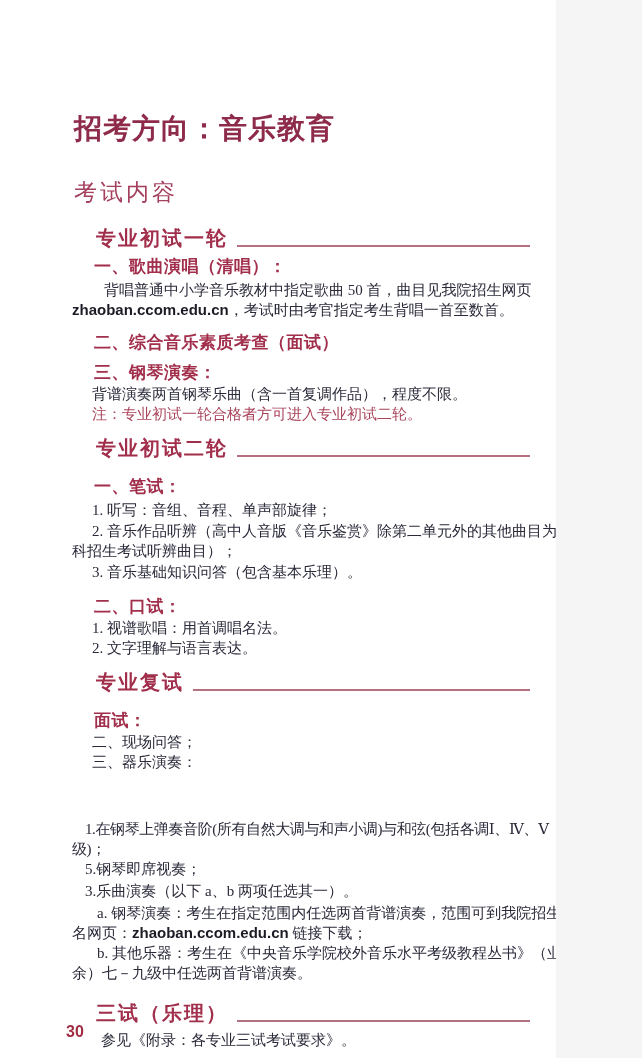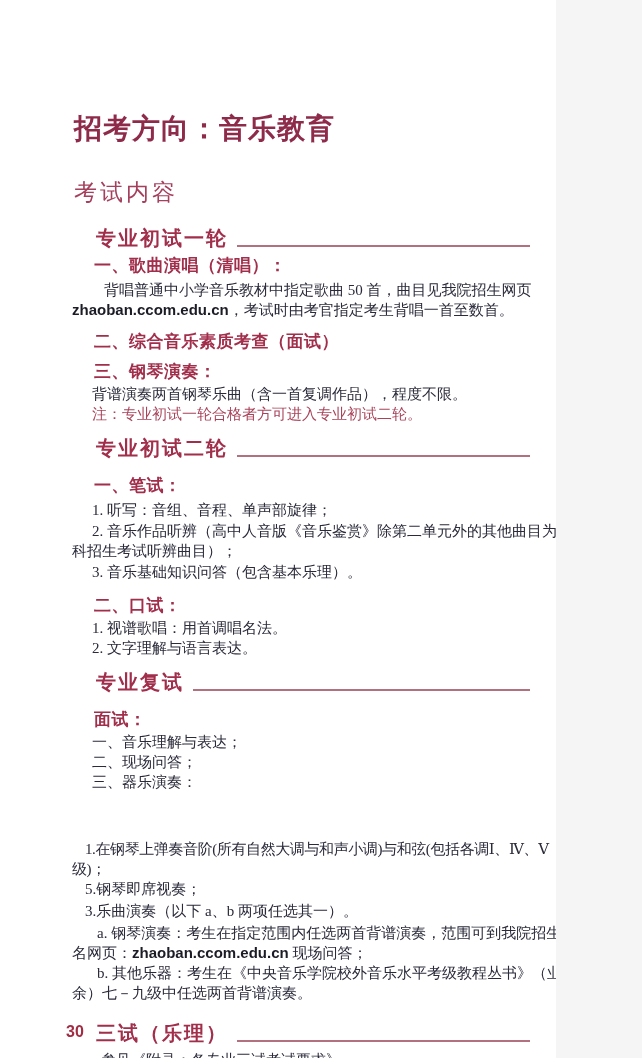--- a/index.html
+++ b/index.html
@@ -34,21 +34,21 @@
     font-family:"Liberation Sans","DejaVu Sans",sans-serif;
     font-weight:bold; font-size:20px; line-height:24px;
     color:var(--heading,#a12e4b); letter-spacing:2px; white-space:nowrap;
   }
   .ruled .rule {
     flex:1; height:0; border-bottom:2px solid var(--rule,#b3717f);
     margin:0 0 3px 9px;
   }
   .sub {
     margin:6px 0 0 22px;
-    font-family:Liberation Mono, monospace;
+    font-family:Liberation Sans, sans-serif;
     font-weight:bold; font-size:17px; line-height:22px;
     color:var(--heading,#a12e4b); letter-spacing:0.5px;
   }
   .body {
     margin:0; font-size:15px; line-height:20px;
     color:var(--body,#2a2a3a);
   }
   .indent2 { text-indent:32px; }
   .item    { text-indent:20px; }
   .item-sm { text-indent:13px; }
@@ -110,27 +110,26 @@
     <h3 class="sub mt14">二、口试：</h3>
     <p class="body item">1. 视谱歌唱：用首调唱名法。</p>
     <p class="body item">2. 文字理解与语言表达。</p>
 
     <div class="ruled mt12">
       <span class="txt">专业复试</span>
       <span class="rule"></span>
     </div>
 
     <h3 class="sub mt16">面试：</h3>
-    <p class="body item">一、音乐理解与表达；</p>
     <p class="body item">二、现场问答；</p>
     <p class="body item">三、器乐演奏：</p>
     <p class="body item-sm tight">1.在钢琴上弹奏音阶(所有自然大调与和声小调)与和弦(包括各调Ⅰ、Ⅳ、Ⅴ级)；</p>
     <p class="body item-sm">5.钢琴即席视奏；</p>
     <p class="body item-sm mt2">3.乐曲演奏（以下 a、b 两项任选其一）。</p>
-    <p class="body opt mt2"><span>a. 钢琴演奏：考生在指定范围内任选两首背谱演奏，范围可到我院招生报名网页：</span><span class="url">zhaoban.ccom.edu.cn</span><span> 现场问答；</span></p>
+    <p class="body opt mt2"><span>a. 钢琴演奏：考生在指定范围内任选两首背谱演奏，范围可到我院招生报名网页：</span><span class="url">zhaoban.ccom.edu.cn</span><span> 链接下载；</span></p>
     <p class="body opt">b. 其他乐器：考生在《中央音乐学院校外音乐水平考级教程丛书》（业余）七－九级中任选两首背谱演奏。</p>
 
     <div class="ruled mt10">
       <span class="txt">三试（乐理）</span>
       <span class="rule"></span>
     </div>
     <p class="body lastref">参见《附录：各专业三试考试要求》。</p>
 
   </div>
 

